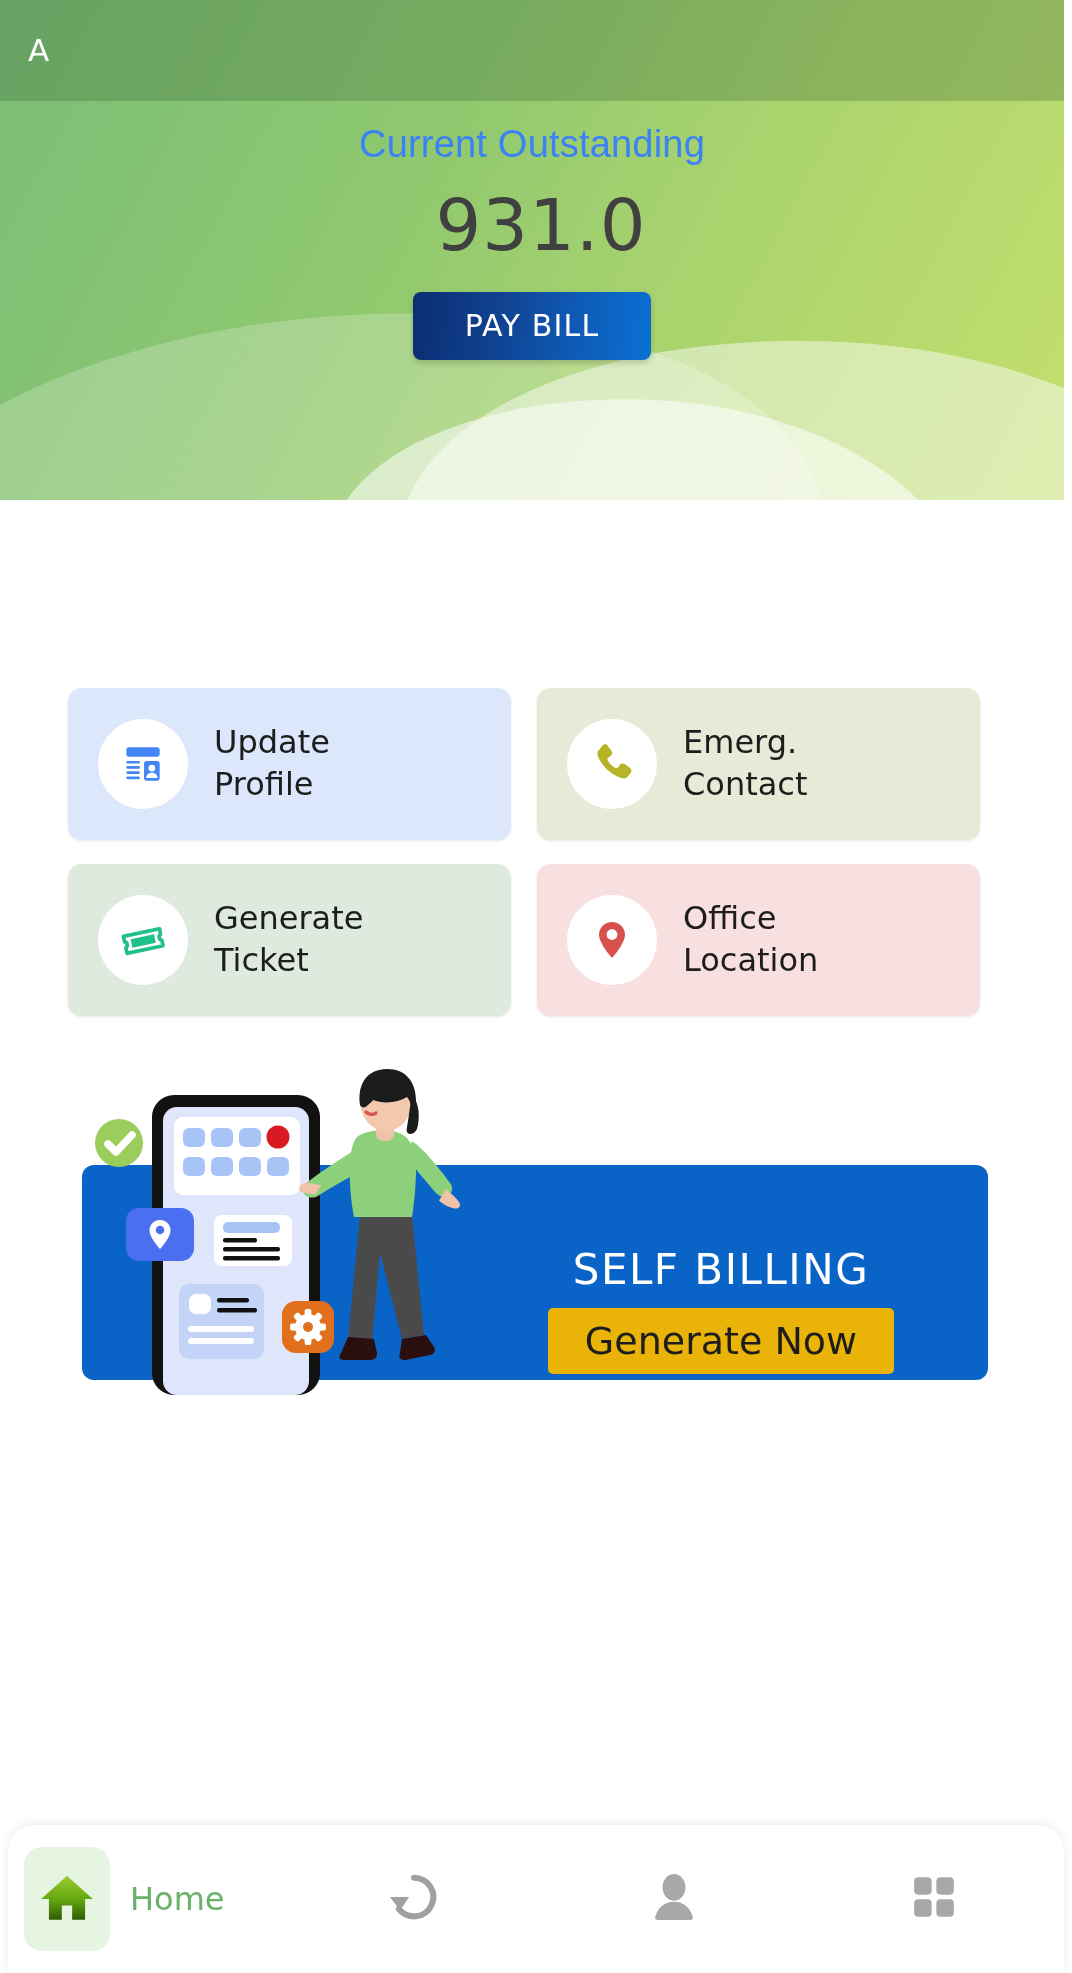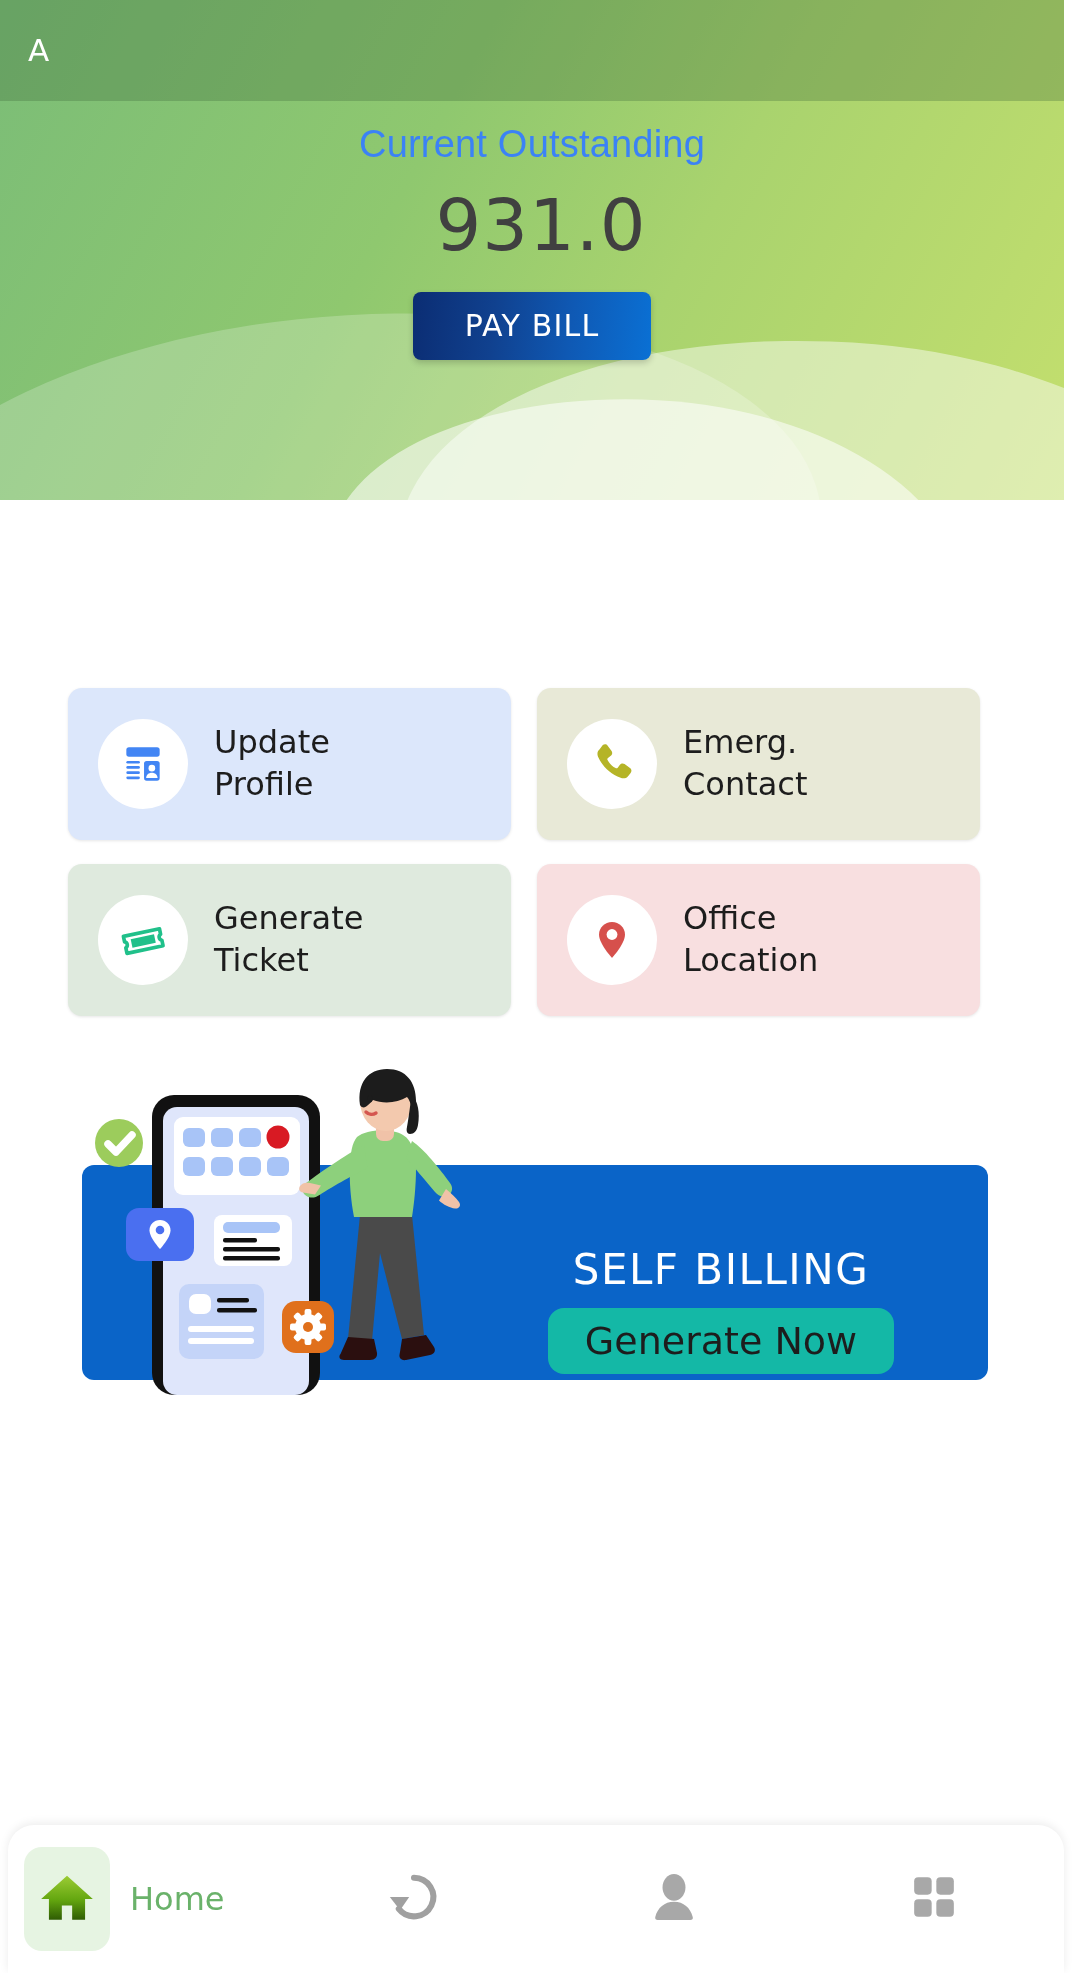--- a/index.html
+++ b/index.html
@@ -182,23 +182,23 @@
     color: #ffffff;
     font-size: 42px;
     letter-spacing: 1.5px;
     font-family: "DejaVu Sans", sans-serif;
     margin-top: 46px;
   }
   .banner-cta {
     display: inline-block;
     margin-top: 14px;
     padding: 11px 37px;
-    background: #14b8a6;
+    background: #eab308;
     border: none;
-    border-radius: 16px;
+    border-radius: 5px;
     color: #1d1d1d;
     font-size: 38px;
     font-family: "DejaVu Sans", sans-serif;
     cursor: pointer;
   }
   .banner-art {
     position: absolute;
     left: -18px;
     top: -100px;
     width: 420px;

